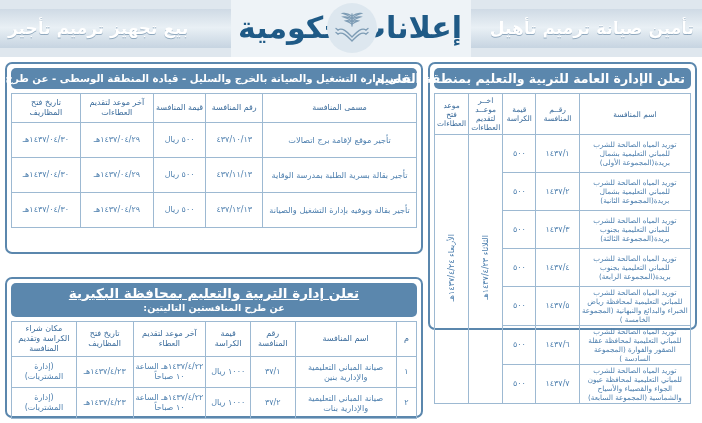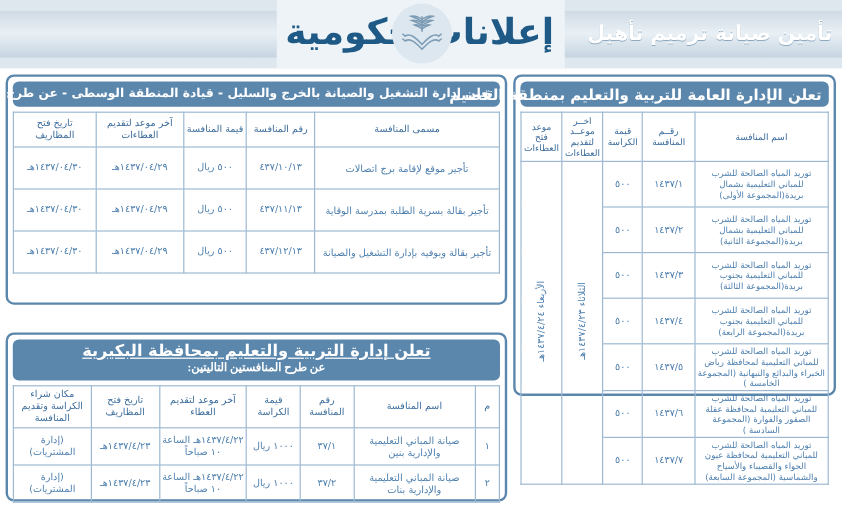--- a/index.html
+++ b/index.html
@@ -77,21 +77,21 @@
   .panel-title .t1{
     display:block;font-weight:bold;font-size:11.5px;line-height:15px;
     white-space:nowrap;
   }
   .panel-title .t2{
     display:block;font-size:9px;line-height:13px;font-weight:bold;
   }
   #panel-khari .panel-title .t1{font-size:10.2px;}
   #panel-qassim .panel-title .t1{font-size:12.5px;letter-spacing:.2px;}
   #panel-bukayriyah .panel-title .t1{font-size:13.5px;letter-spacing:1.2px;text-decoration:underline;}
-  #panel-bukayriyah .panel-title .t2{font-size:9.5px;letter-spacing:.3px;font-family:Liberation Serif, serif;}
+  #panel-bukayriyah .panel-title .t2{font-size:9.5px;letter-spacing:.3px;}
 
   
   table{
     border-collapse:collapse;
     width:100%;
     margin-top:4px;
     color:#34689a;
   }
   th,td{
     border:1px solid #9db9d2;
@@ -130,20 +130,21 @@
   #tbl-qassim td{height:33px;}
   #tbl-qassim .name-cell{font-size:7.2px;line-height:9px;padding:1px 2px;}
 </style>
 </head>
 <body>
 
 <div class="masthead">
   <div class="mast-band"></div>
   <div class="mast-center"></div>
   <div class="mast-side side-right">تأمين صيانة ترميم تأهيل</div>
+  <div class="mast-side side-left">بيع تجهيز ترميم تأجير</div>
   <div class="mast-word right-word">إعلانات</div>
   <div class="mast-word left-word">حكومية</div>
   <div class="emblem">
     <svg width="42" height="42" viewBox="0 0 42 42" aria-hidden="true">
       <g fill="none" stroke="#7d9cb5" stroke-width="1.3" stroke-linecap="round">
         <path d="M21 7 L21 19"></path>
         <path d="M21 9 C17 6.5 14 6 12 6.5 C15 7.5 18 9 21 11"></path>
         <path d="M21 9 C25 6.5 28 6 30 6.5 C27 7.5 24 9 21 11"></path>
         <path d="M21 12 C17.5 10 14.5 9.6 12.6 10 C15.5 11 18.3 12.3 21 14"></path>
         <path d="M21 12 C24.5 10 27.5 9.6 29.4 10 C26.5 11 23.7 12.3 21 14"></path>

